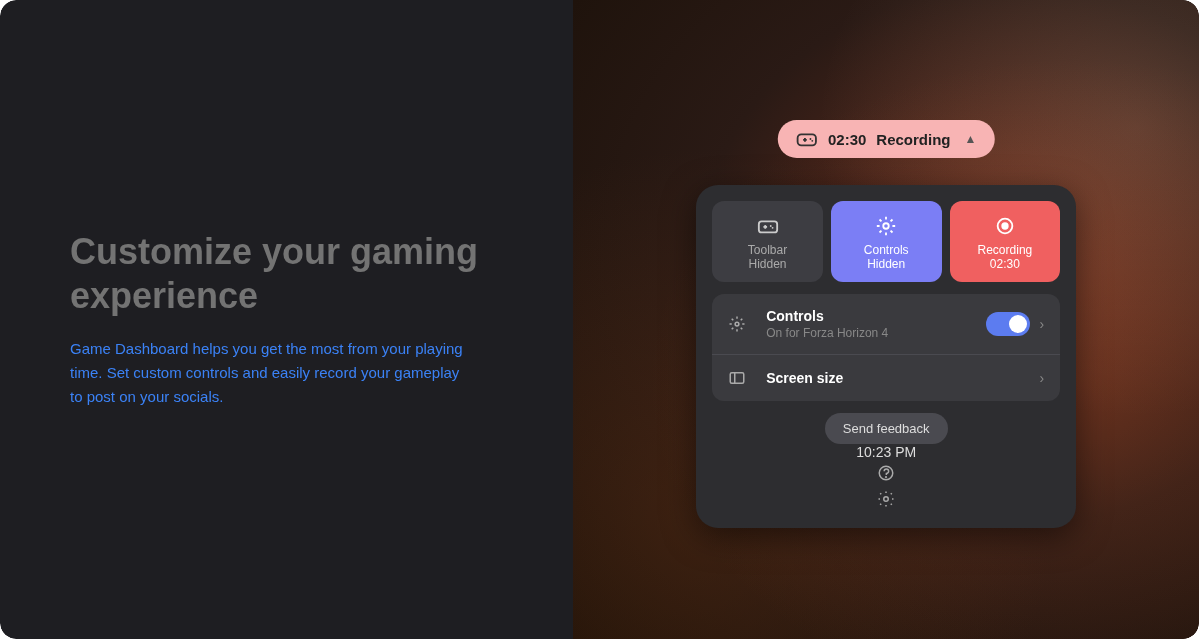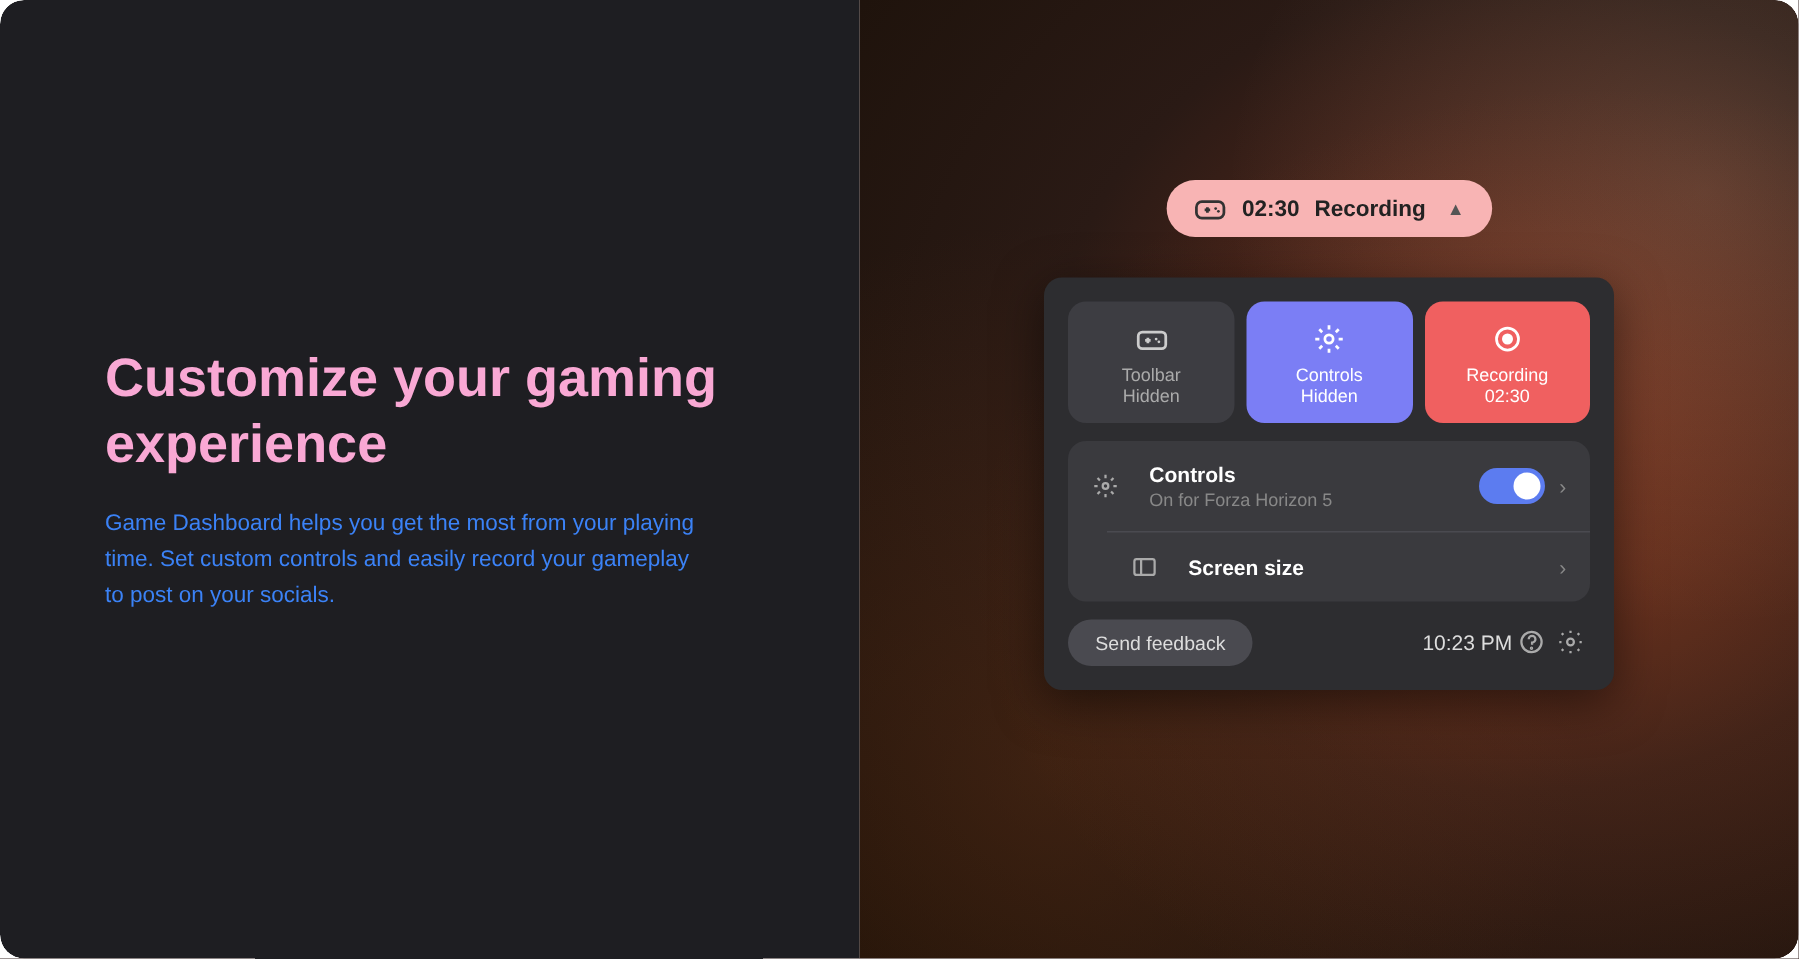--- a/index.html
+++ b/index.html
@@ -26,21 +26,21 @@
       height: 100%;
       background: #1e1e22;
       display: flex;
       flex-direction: column;
       justify-content: center;
       padding: 60px 70px;
       border-radius: 16px 0 0 16px;
     }
 
     .left-title {
-      color: #f9a8d4;
+      color: #737373;
       font-size: 36px;
       font-weight: 700;
       line-height: 1.2;
       margin-bottom: 20px;
     }
 
     .left-desc {
       color: #3b82f6;
       font-size: 15px;
       line-height: 1.6;
@@ -108,21 +108,21 @@
     }
 
     
     .dashboard-card {
       position: absolute;
       top: 185px;
       left: 50%;
       transform: translateX(-50%);
       width: 380px;
       background: #2d2d30;
-      border-radius: 12px;
+      border-radius: 22px;
       padding: 16px;
       z-index: 10;
       box-shadow: 0 8px 32px rgba(0,0,0,0.5);
     }
 
     
     .icon-buttons-row {
       display: flex;
       gap: 8px;
       margin-bottom: 12px;
@@ -182,21 +182,20 @@
     .settings-row {
       display: flex;
       align-items: center;
       padding: 14px 16px;
       gap: 14px;
       cursor: pointer;
     }
 
     .settings-row + .settings-row {
       border-top: 1px solid #4a4a50;
-      margin-left: 26px;
     }
 
     .settings-row-icon {
       font-size: 18px;
       color: #aaa;
       width: 24px;
       text-align: center;
     }
 
     .settings-row-text {
@@ -242,20 +241,21 @@
 
     .chevron-right {
       color: #888;
       font-size: 14px;
     }
 
     
     .dashboard-footer {
       display: flex;
       align-items: center;
+      flex-direction: column;
     }
 
     .feedback-btn {
       background: #4a4a50;
       border: none;
       border-radius: 50px;
       padding: 8px 18px;
       color: #ddd;
       font-size: 13px;
       cursor: pointer;
@@ -367,21 +367,21 @@
 
         <div class="settings-row">
           <span class="settings-row-icon">
             <svg class="svg-icon-sm" viewBox="0 0 24 24" fill="none" stroke="#aaa" stroke-width="2">
               <circle cx="12" cy="12" r="2.5"></circle>
               <path d="M12 2v3M12 19v3M2 12h3M19 12h3M4.93 4.93l2.12 2.12M16.95 16.95l2.12 2.12M4.93 19.07l2.12-2.12M16.95 7.05l2.12-2.12"></path>
             </svg>
           </span>
           <div class="settings-row-text">
             <div class="settings-row-title">Controls</div>
-            <div class="settings-row-subtitle">On for Forza Horizon 5</div>
+            <div class="settings-row-subtitle">On for Forza Horizon 4</div>
           </div>
           <div class="settings-row-right">
             <div class="toggle">
               <div class="toggle-knob"></div>
             </div>
             <span class="chevron-right">›</span>
           </div>
         </div>
 
         <div class="settings-row">

